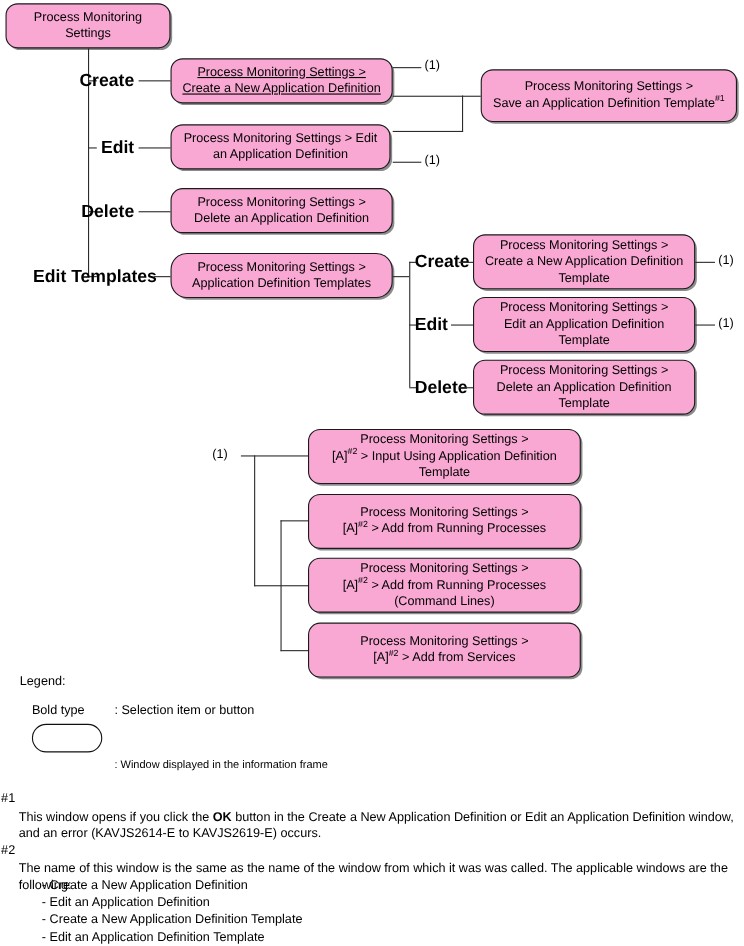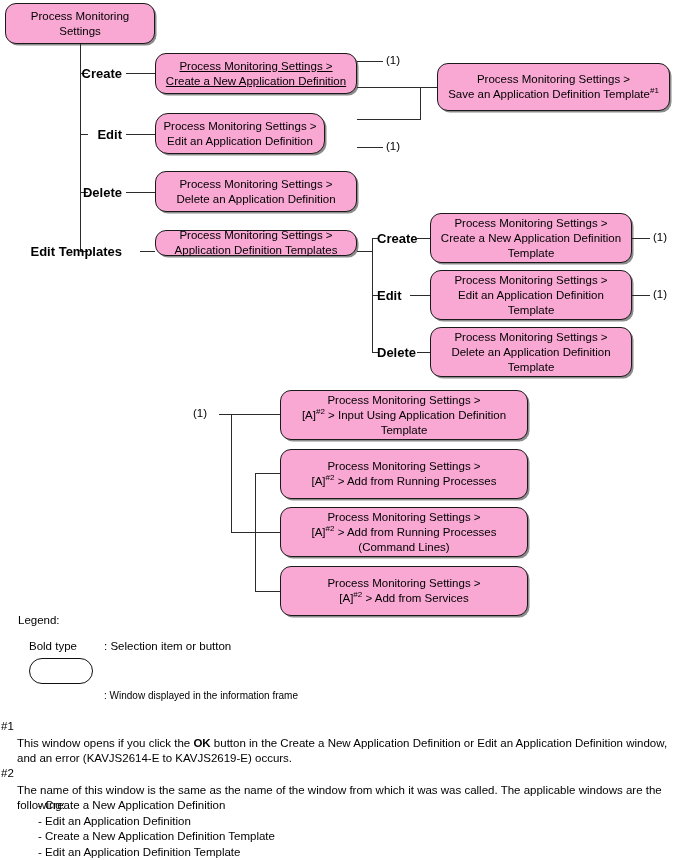--- a/index.html
+++ b/index.html
@@ -34,21 +34,21 @@
     font-size:11.5px;
     line-height:15px;
     color:#000;
     padding:0 6px;
   }
   .winbox .txt{display:block;width:100%;}
 
   
   .sel{
     position:absolute;
-    font-size:13px;
+    font-size:16px;
     font-weight:bold;
     line-height:13px;
     white-space:nowrap;
     color:#000;
   }
   
   .tag{
     position:absolute;
     font-size:11.5px;
     line-height:13px;
@@ -107,21 +107,21 @@
 
   <div class="ln lnh" style="left:357px;top:61px;width:26px;"></div>
   <div class="tag" style="left:386px;top:54px;">(1)</div>
 
   <div class="ln lnh" style="left:357px;top:87px;width:64px;"></div>
 
   <div class="ln lnh" style="left:80px;top:134px;width:8px;"></div>
   <div class="sel" style="left:42px;top:128px;width:80px;text-align:right;">Edit</div>
   <div class="ln lnh" style="left:126px;top:134px;width:29px;"></div>
 
-  <div class="winbox" style="left:155px;top:113px;width:170px;height:41px;border-radius:13px;">
+  <div class="winbox" style="left:155px;top:113px;width:200px;height:41px;">
     <span class="txt">Process Monitoring Settings &gt; Edit an Application Definition</span>
   </div>
 
   <div class="ln lnh" style="left:357px;top:119px;width:64px;"></div>
   <div class="ln lnv" style="left:420px;top:87px;height:33px;"></div>
   <div class="ln lnh" style="left:420px;top:87px;width:17px;"></div>
 
   <div class="ln lnh" style="left:357px;top:147px;width:26px;"></div>
   <div class="tag" style="left:386px;top:140px;">(1)</div>
 
@@ -137,21 +137,21 @@
   <div class="ln lnh" style="left:126px;top:192px;width:29px;"></div>
 
   <div class="winbox" style="left:155px;top:171px;width:202px;height:41px;">
     <span class="txt">Process Monitoring Settings &gt; Delete an Application Definition</span>
   </div>
 
   <div class="ln lnh" style="left:80px;top:251px;width:8px;"></div>
   <div class="sel" style="left:30px;top:245px;width:92px;text-align:right;">Edit Templates</div>
   <div class="ln lnh" style="left:140px;top:251px;width:15px;"></div>
 
-  <div class="winbox" style="left:155px;top:230px;width:202px;height:26px;">
+  <div class="winbox" style="left:155px;top:230px;width:202px;height:41px;border-radius:15px;">
     <span class="txt">Process Monitoring Settings &gt; Application Definition Templates</span>
   </div>
 
   <div class="ln lnh" style="left:357px;top:251px;width:15px;"></div>
   <div class="ln lnv" style="left:372px;top:238px;height:114px;"></div>
 
   <div class="ln lnh" style="left:372px;top:238px;width:7px;"></div>
   <div class="sel" style="left:377px;top:232px;">Create</div>
   <div class="ln lnh" style="left:417px;top:238px;width:13px;"></div>
   <div class="winbox" style="left:430px;top:213px;width:202px;height:50px;">

